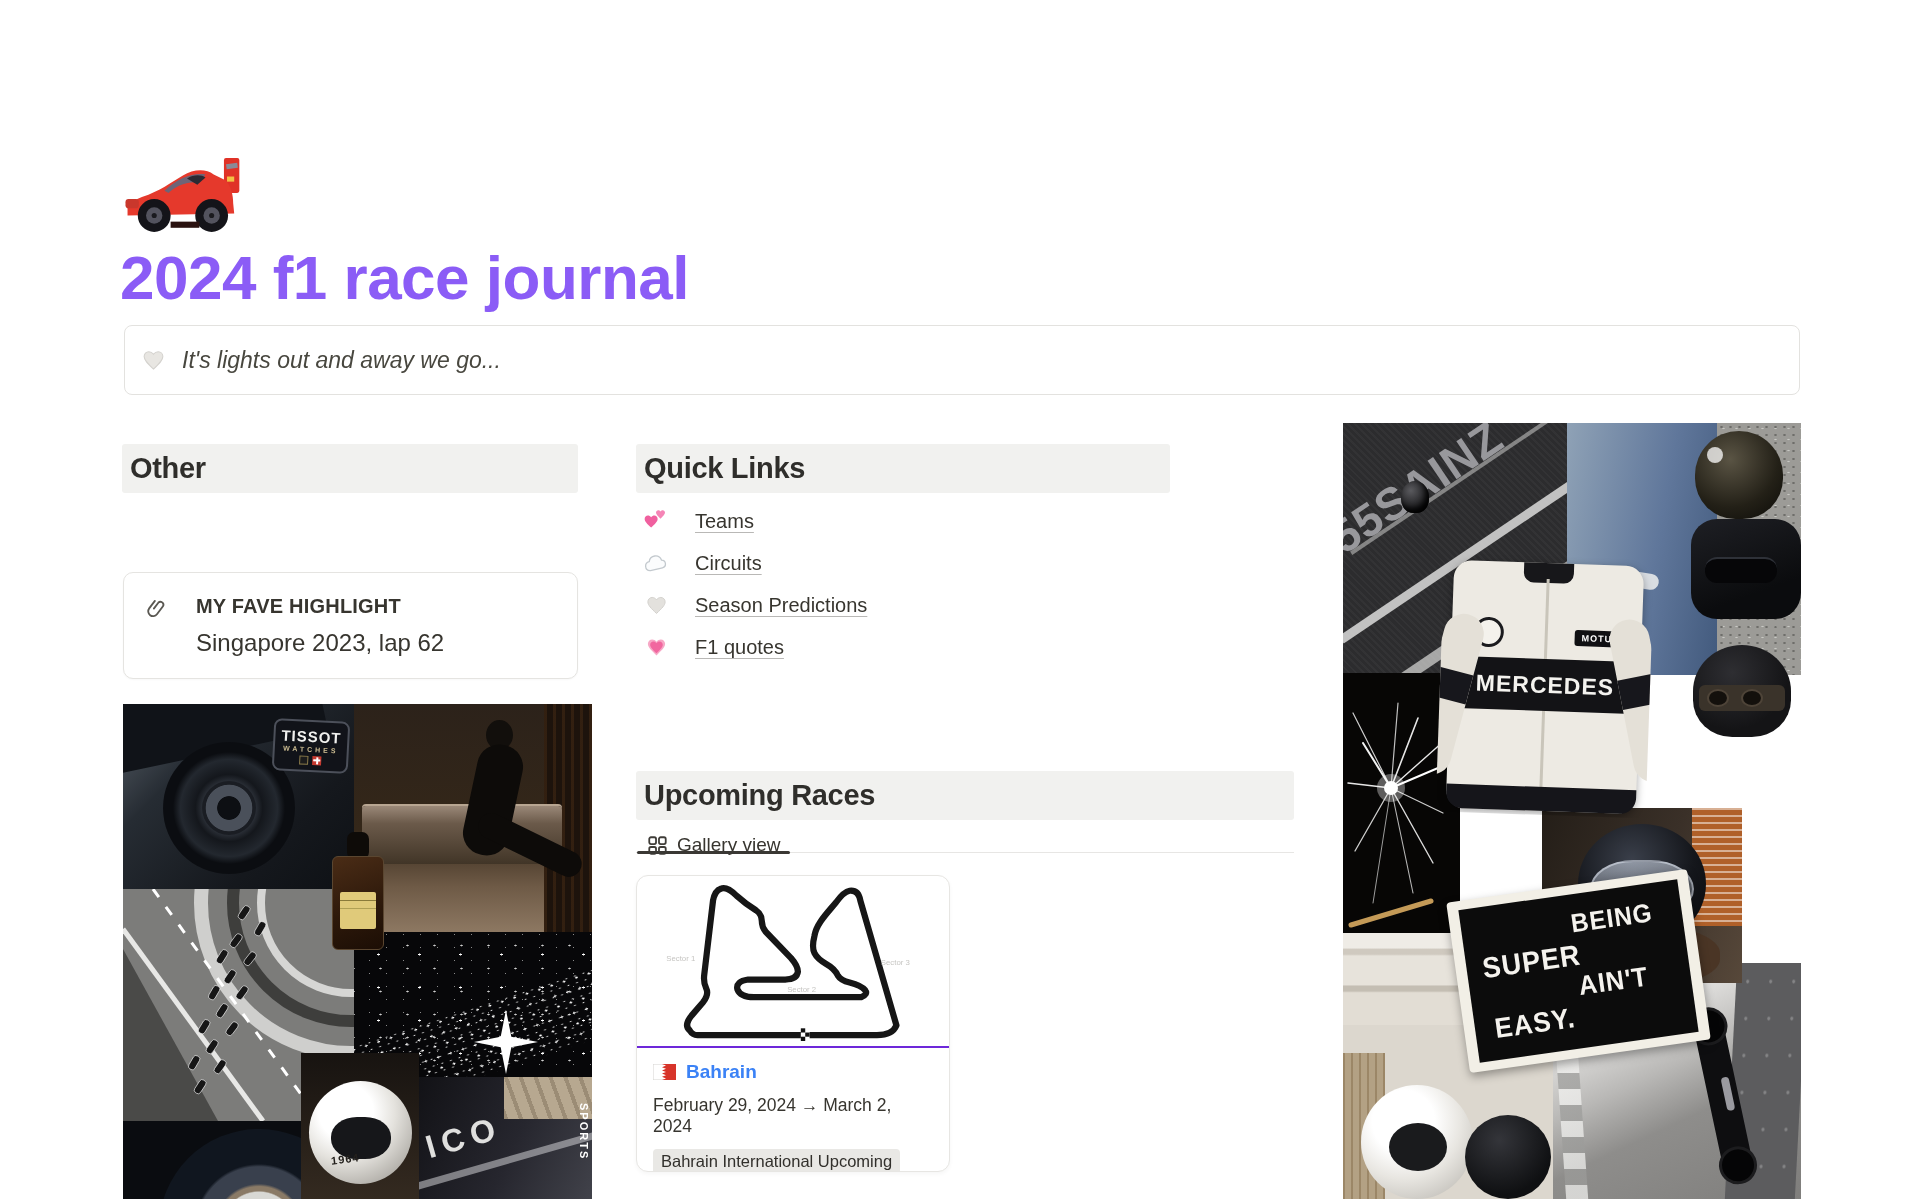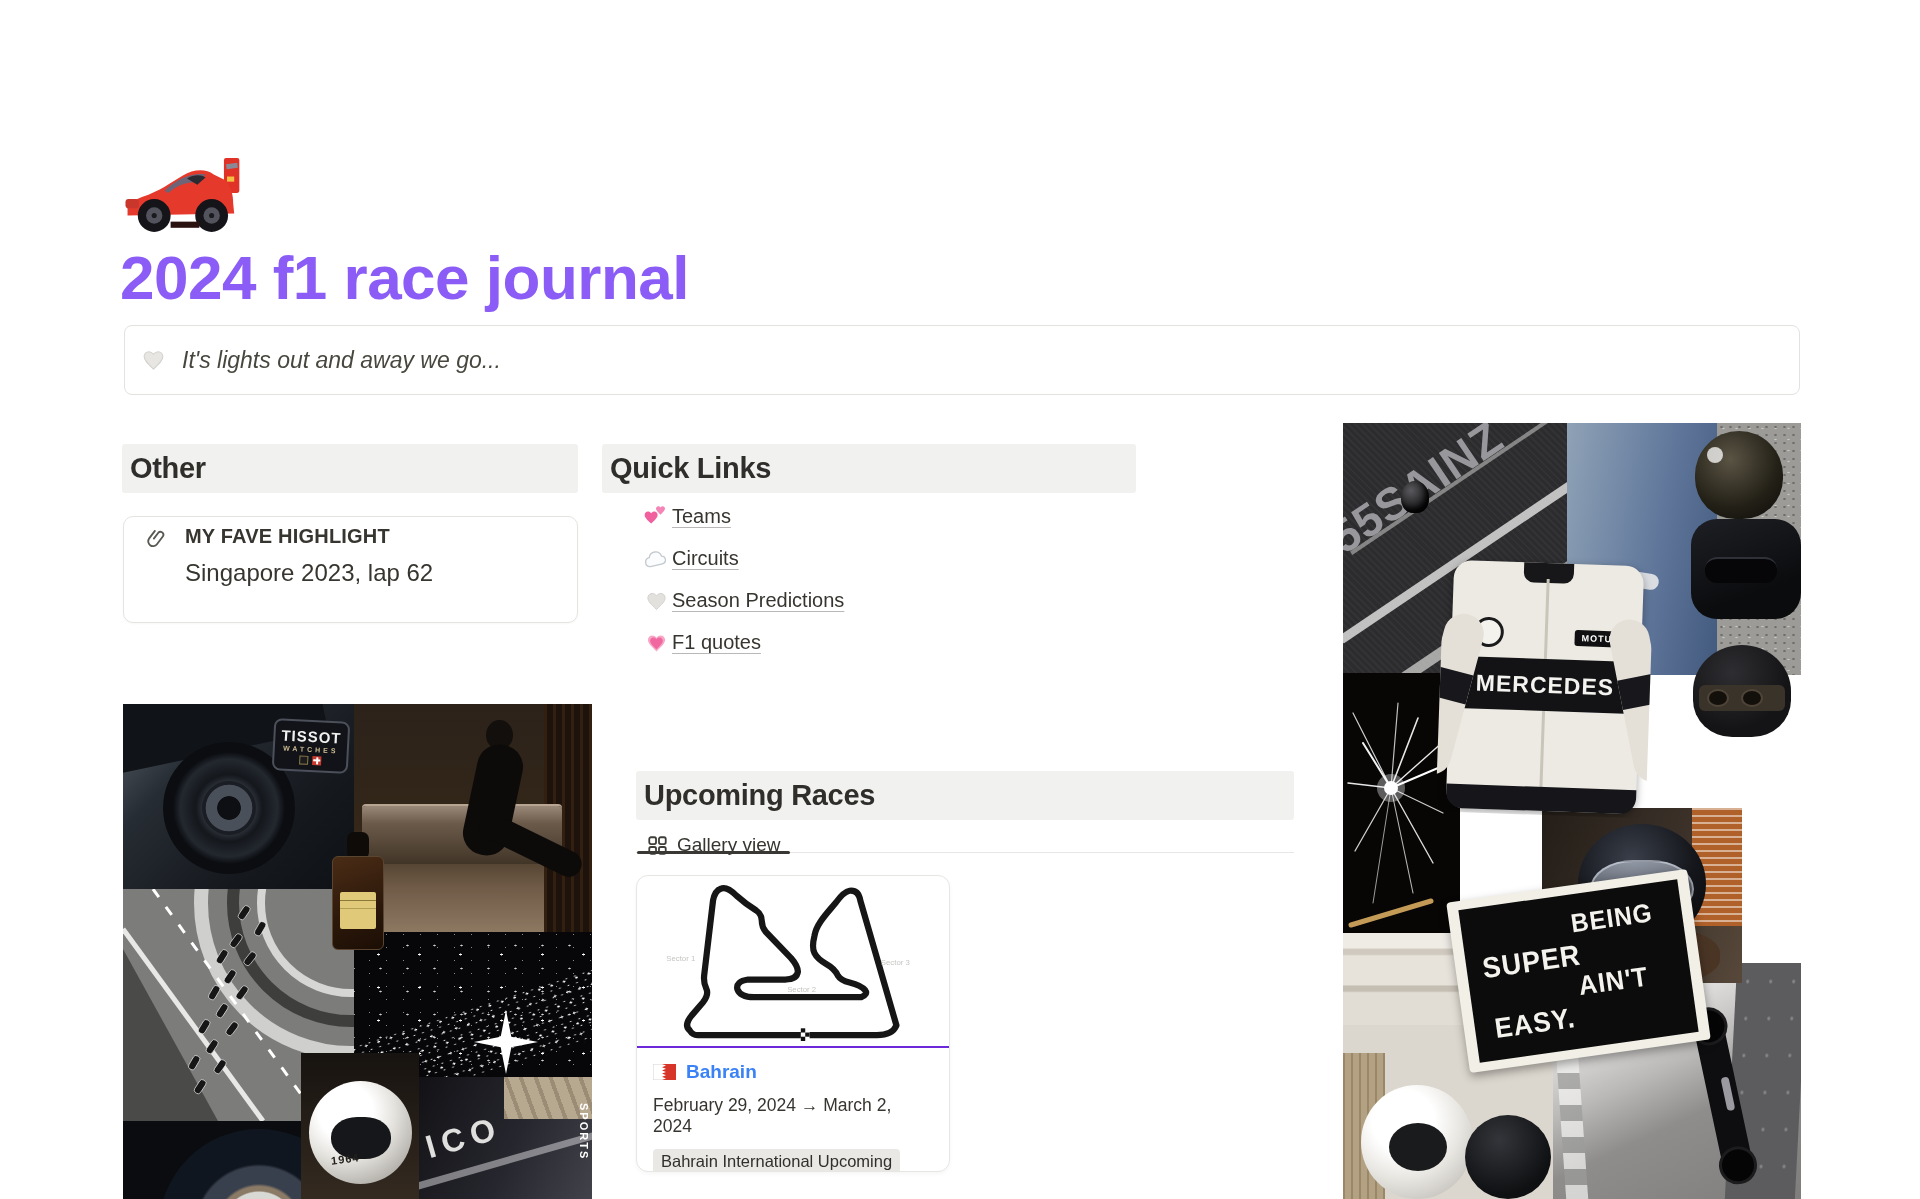--- a/index.html
+++ b/index.html
@@ -9,30 +9,30 @@
   
   .page-icon{left:125px;top:156px;width:122px;height:80px;cursor:pointer}
   .page-title{left:120px;top:242px;font-size:62px;font-weight:700;color:#8b5cf6;letter-spacing:-.5px}
   .callout{left:124px;top:325px;width:1676px;height:70px;border:1px solid #e3e2df;border-radius:8px;
     display:flex;align-items:center;gap:15px;padding:0 15px;background:#fff}
   .callout-text{font-size:23px;font-style:italic;color:#48473f}
   
   .h2block{height:49px;background:#f1f1ef;border-radius:3px;display:flex;align-items:center;padding:0 8px;cursor:pointer}
   .h2block span{font-size:29px;font-weight:700;color:#2f2e2b;letter-spacing:-.3px}
   .h2-other{left:122px;top:444px;width:456px}
-  .h2-quick{left:602px;top:444px;width:534px}
+  .h2-quick{left:636px;top:444px;width:534px}
   .h2-upcoming{left:636px;top:771px;width:658px}
   
-  .fave-card{left:123px;top:516px;width:455px;height:107px;border:1px solid #e5e4e1;border-radius:10px;
-    background:#fff;display:flex;gap:17px;padding:8px 22px;box-shadow:0 1px 2px rgba(15,15,15,.03);cursor:pointer}
+  .fave-card{left:123px;top:572px;width:455px;height:107px;border:1px solid #e5e4e1;border-radius:10px;
+    background:#fff;display:flex;gap:28px;padding:22px 22px;box-shadow:0 1px 2px rgba(15,15,15,.03);cursor:pointer}
   .fave-title{font-size:20px;font-weight:700;color:#37352f;letter-spacing:.2px}
   .fave-sub{font-size:24px;color:#37352f;margin-top:11px}
   
   .links{left:636px;top:505px;width:658px}
-  .link-row{display:flex;align-items:flex-start;gap:4px;padding-left:8px;height:28px;margin-bottom:14px;cursor:pointer}
+  .link-row{display:flex;align-items:flex-end;gap:27px;padding-left:8px;height:28px;margin-bottom:14px;cursor:pointer}
   .link-label{font-size:20px;font-weight:500;color:#37352f;text-decoration:underline;
     text-decoration-color:rgba(55,53,47,.35);text-underline-offset:4px;text-decoration-thickness:1px}
   .li-icon{width:24px;height:24px;display:flex;align-items:center;justify-content:center}
   
   .tabrow{left:636px;top:836px;display:flex;cursor:pointer}
   .tab{display:flex;align-items:center;gap:10px;padding:0 12px;height:18px}
   .tab-label{font-size:19px;font-weight:500;color:#37352f}
   .tab-underline{left:637px;top:851px;width:153px;height:3px;background:#3a3834;border-radius:2px;z-index:2}
   .tab-divider{left:636px;top:852px;width:658px;height:1px;background:#e7e6e4}
   

